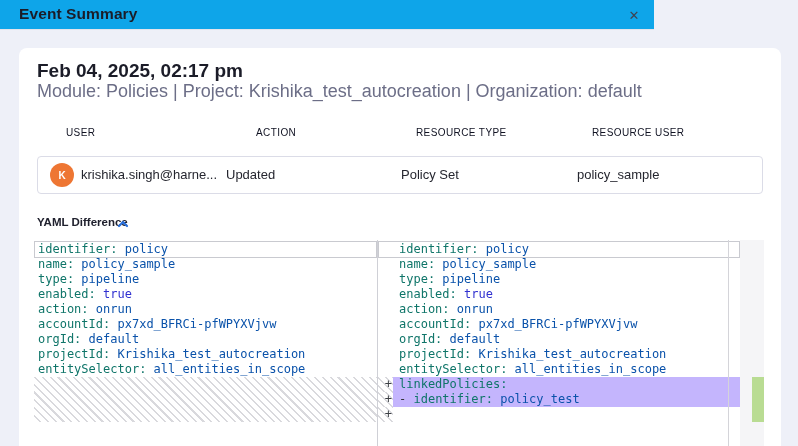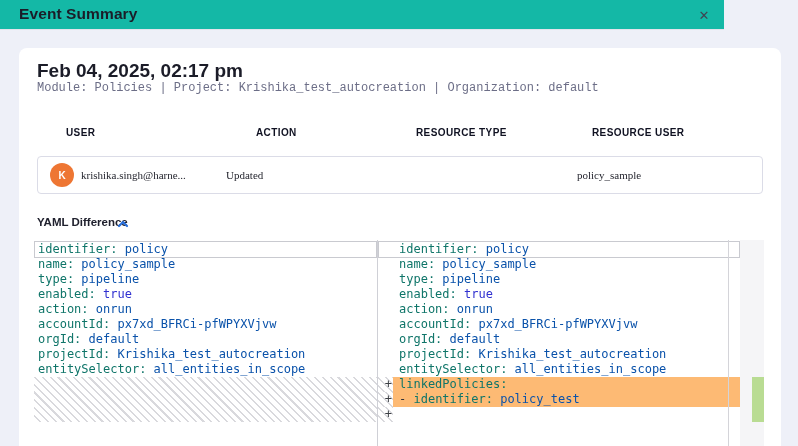--- a/index.html
+++ b/index.html
@@ -4,57 +4,57 @@
 <style>
   html,body{margin:0;padding:0;}
   .screen{
     position:relative; width:798px; height:446px; overflow:hidden;
     background:#eef0f8; font-family:"Liberation Sans", sans-serif;
     -webkit-font-smoothing:antialiased;
   }
   .abs{position:absolute;}
 
   
-  .hdr{left:0; top:0; width:724px; height:29px; background:#14b8a6; border-bottom:1px solid #e3e4ec;}
+  .hdr{left:0; top:0; width:654px; height:29px; background:#0ea5e9; border-bottom:1px solid #e3e4ec;}
   .hdr-title{left:19px; top:5px; font-size:15.5px; font-weight:700; color:#1b1c28; letter-spacing:.1px;}
   .close-btn{right:8px; top:3px; width:24px; height:24px; display:flex; align-items:center; justify-content:center;
     color:#3f4553; font-size:13px; cursor:pointer; background:none; border:none; padding:0;}
 
   
   .card{left:19px; top:48px; width:762px; height:410px; background:#ffffff; border-radius:8px;}
   .evt-date{left:37px; top:60px; font-size:19px; font-weight:700; color:#1b1c28;}
-  .evt-meta{left:37px; top:81px; font-size:12px; color:#6c6e87;font-family:Liberation Mono, monospace;}
+  .evt-meta{left:37px; top:81px; font-size:18px; color:#6c6e87;}
 
   
-  .colhdr{top:127px; font-size:10px; font-weight:700; color:#101222; letter-spacing:.4px;padding-left:16px;}
+  .colhdr{top:127px; font-size:10px; font-weight:400; color:#101222; letter-spacing:.4px;padding-left:16px;}
   .c-user{left:50px;} .c-action{left:240px;text-align:center;} .c-rtype{left:400px;} .c-rname{left:576px;}
   .audit-row{left:37px; top:156px; width:724px; height:36px; background:#fff;
     border:1px solid #dbdce7; border-radius:4px;}
   .avatar{left:12px; top:6px; width:24px; height:24px; border-radius:50%; background:#ee7633;
     display:flex; align-items:center; justify-content:center; color:#fff; font-size:10px; font-weight:700;}
-  .cell{top:0; height:36px; line-height:36px; font-size:11px; color:#25262f; white-space:nowrap;font-family:Liberation Serif, serif;}
+  .cell{top:0; height:36px; line-height:36px; font-size:13px; color:#25262f; white-space:nowrap;}
   .cell-user{left:43px;} .cell-action{left:188px;} .cell-rtype{left:363px;} .cell-rname{left:539px;}
 
   
   .yaml-label{left:37px; top:216px; font-size:11.5px; font-weight:700; color:#20212e;}
   .chev{left:117px; top:220px; width:12px; height:8px; cursor:pointer;}
 
   .editor{left:34px; top:240px; width:730px; height:206px; background:#fff;
     font-family:"DejaVu Sans Mono", monospace; font-size:12px;}
   .pane{top:0; height:206px; overflow:hidden;}
   .pane-left{left:0; width:343px;}
   .pane-right{left:359px; width:347px;}
   .cl{position:absolute; left:0; width:100%; height:15px; line-height:15px; white-space:pre;}
   .pane-left .cl{padding-left:4px; box-sizing:border-box;}
   .pane-right .cl{padding-left:6px; box-sizing:border-box;}
   .cl .k{color:#0f7569;}
   .cl .v{color:#0a52aa;}
   .cl .b{color:#3030d0;}
   .cl .pre{color:#333338;}
-  .cl.added{background:#fdba74;}
+  .cl.added{background:#c4b5fd;}
 
   .hatch{background:repeating-linear-gradient(45deg,#ffffff 0px,#ffffff 4px,#d9d9dd 4px,#d9d9dd 5.5px);}
   .left-hatch{left:0; top:137px; width:343px; height:45px;}
   .divider{left:343px; top:0; width:1px; height:206px; background:#cfd0d6;}
   .rmargin-cell{left:344px; width:15px; height:15px;}
   .plus{position:absolute; right:1px; top:0; color:#3c3f44; font-size:12px; line-height:15px;}
   .line1-box{top:1px; height:15px; border:1px solid #c9cad0; background:transparent; z-index:3;}
   .l1-left{left:0; width:341px;}
   .l1-right{left:344px; width:360px;}
   .inner-vline{left:694px; top:0; width:1px; height:206px; background:#d4d4d9; z-index:4;}
@@ -78,20 +78,21 @@
 
   <div class="abs colhdr c-user">USER</div>
   <div class="abs colhdr c-action">ACTION</div>
   <div class="abs colhdr c-rtype">RESOURCE TYPE</div>
   <div class="abs colhdr c-rname">RESOURCE USER</div>
 
   <div class="abs audit-row">
     <div class="abs avatar">K</div>
     <div class="abs cell cell-user">krishika.singh@harne...</div>
     <div class="abs cell cell-action">Updated</div>
+    <div class="abs cell cell-rtype">Policy Set</div>
     <div class="abs cell cell-rname">policy_sample</div>
   </div>
 
   <div class="abs yaml-label">YAML Difference</div>
   <svg class="abs chev" viewBox="0 0 12 8">
     <polyline points="2,6 6,2 10,6" fill="none" stroke="#2a6fd9" stroke-width="2.2" stroke-linecap="round" stroke-linejoin="round"></polyline>
   </svg>
 
   <div class="abs editor">
     <div class="abs pane pane-left" id="pane-left">

